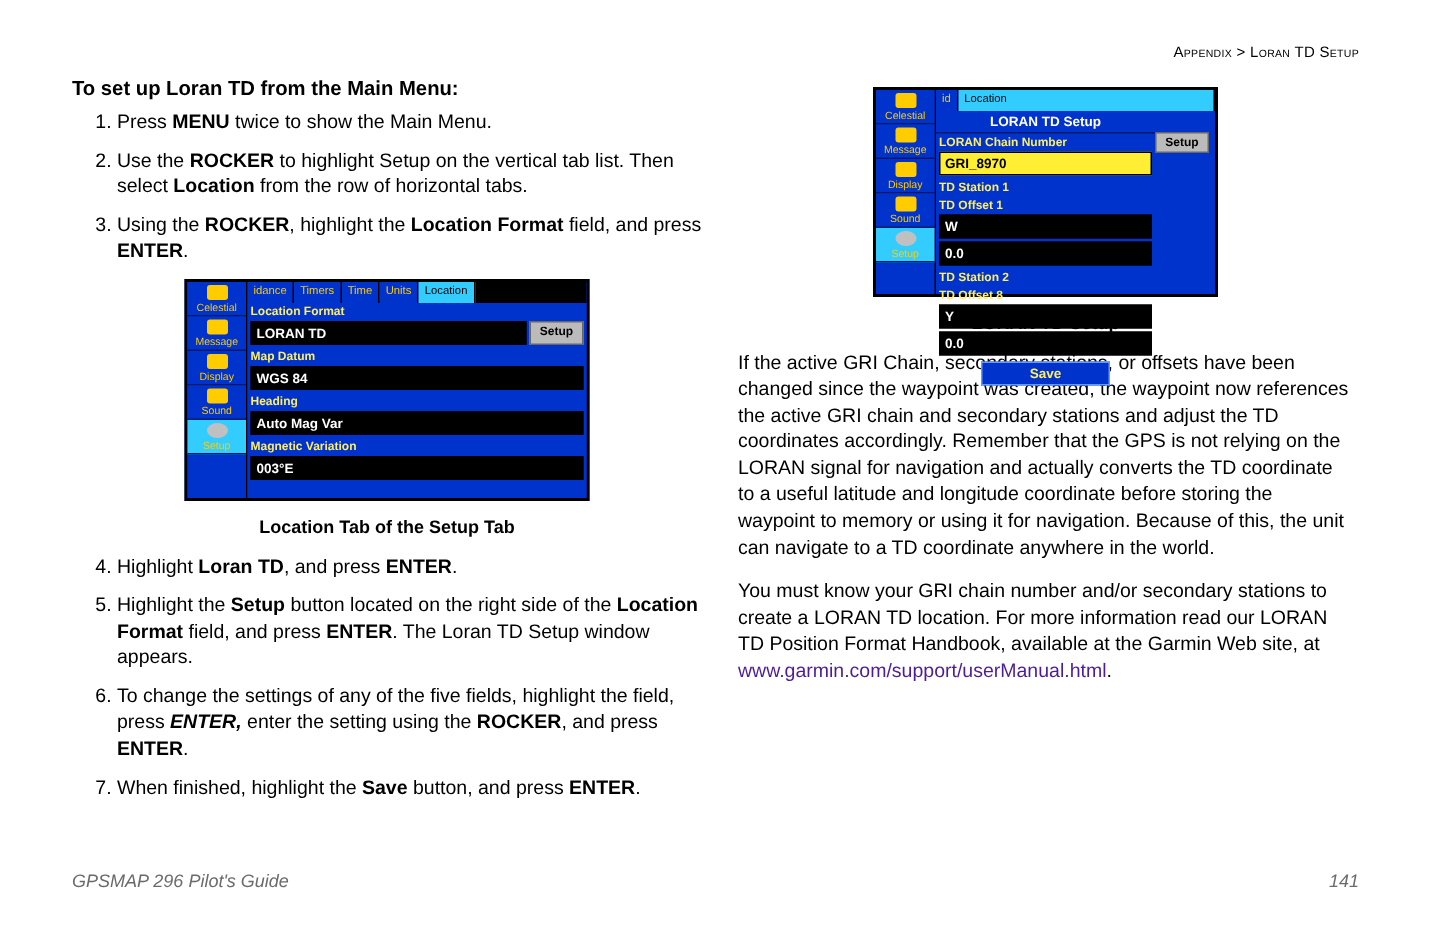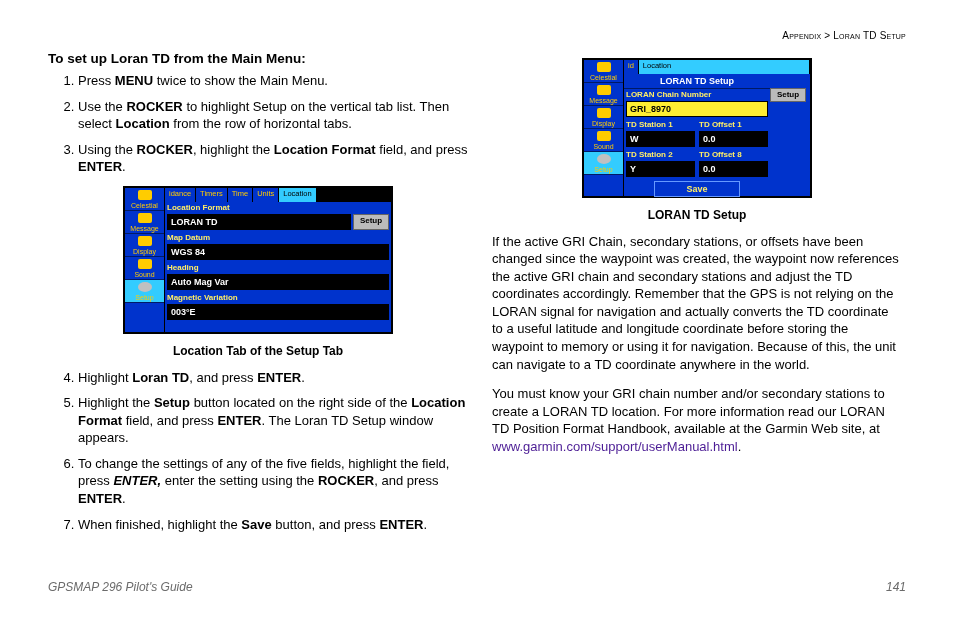--- a/index.html
+++ b/index.html
@@ -117,21 +117,21 @@
     text-align:center; padding-top:1px;
     margin:0 2px 2px 0;
     border:1px solid #666;
   }
   .titlebar {
     background:#0033cc;
     color:#fff; font-weight:bold; font-size:9px;
     text-align:center; padding:1px 0;
     border-bottom:1px solid #001a66;
   }
-  .twocol-row { display:flex; }
+  .twocol-row { display:flex;flex-direction:column; }
   .twocol-row .half { flex:1; }
   .save-btn {
     background:#0033cc; color:#ffee66;
     border:1px solid #6699ff;
     text-align:center; font-weight:bold; font-size:9px;
     margin:2px 30px; padding:1px 0;
   }
 </style>
 </head>
 <body>

